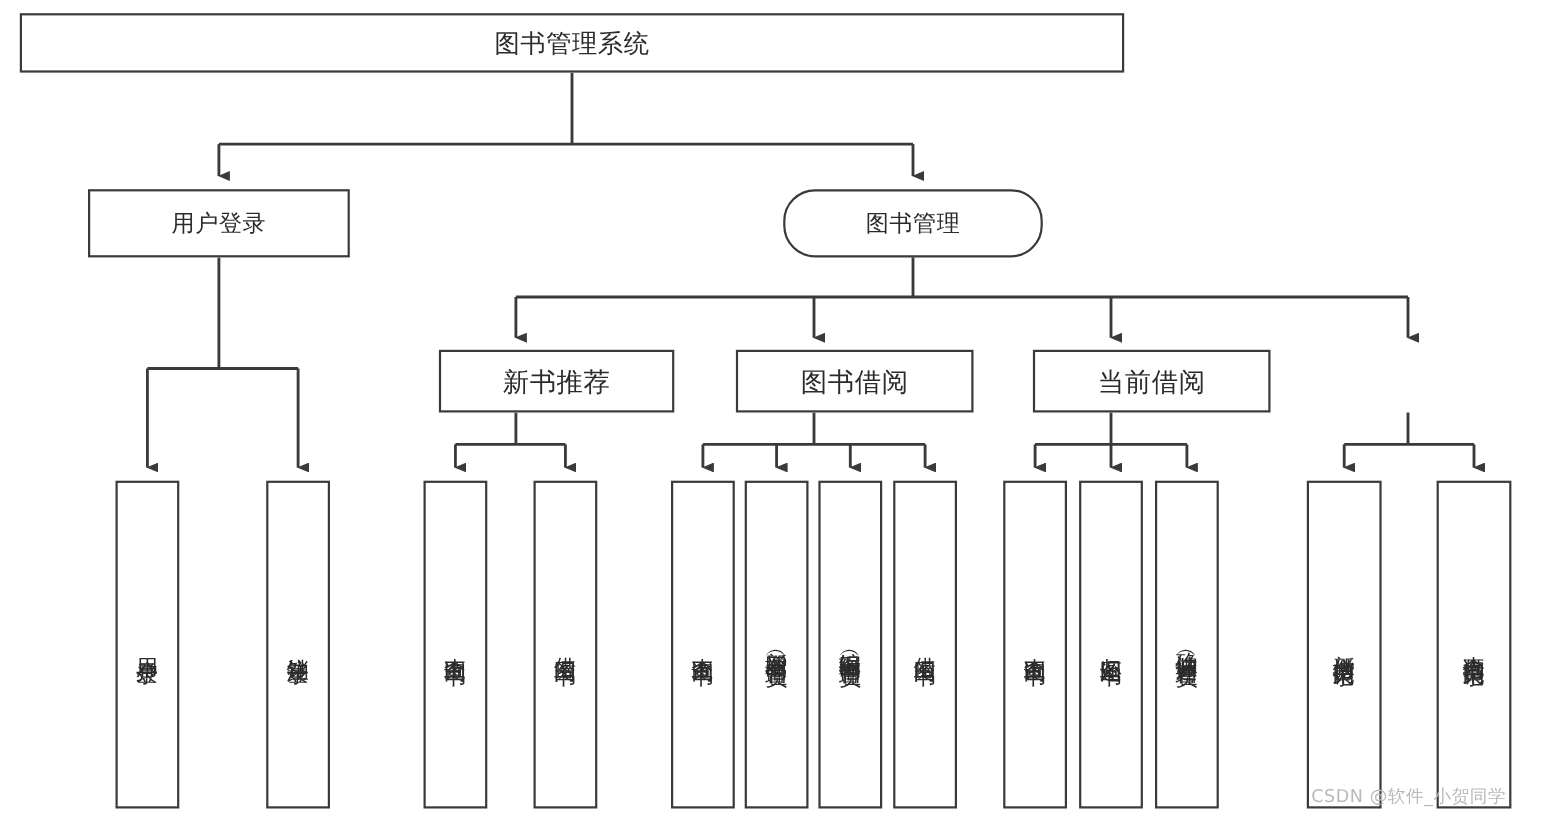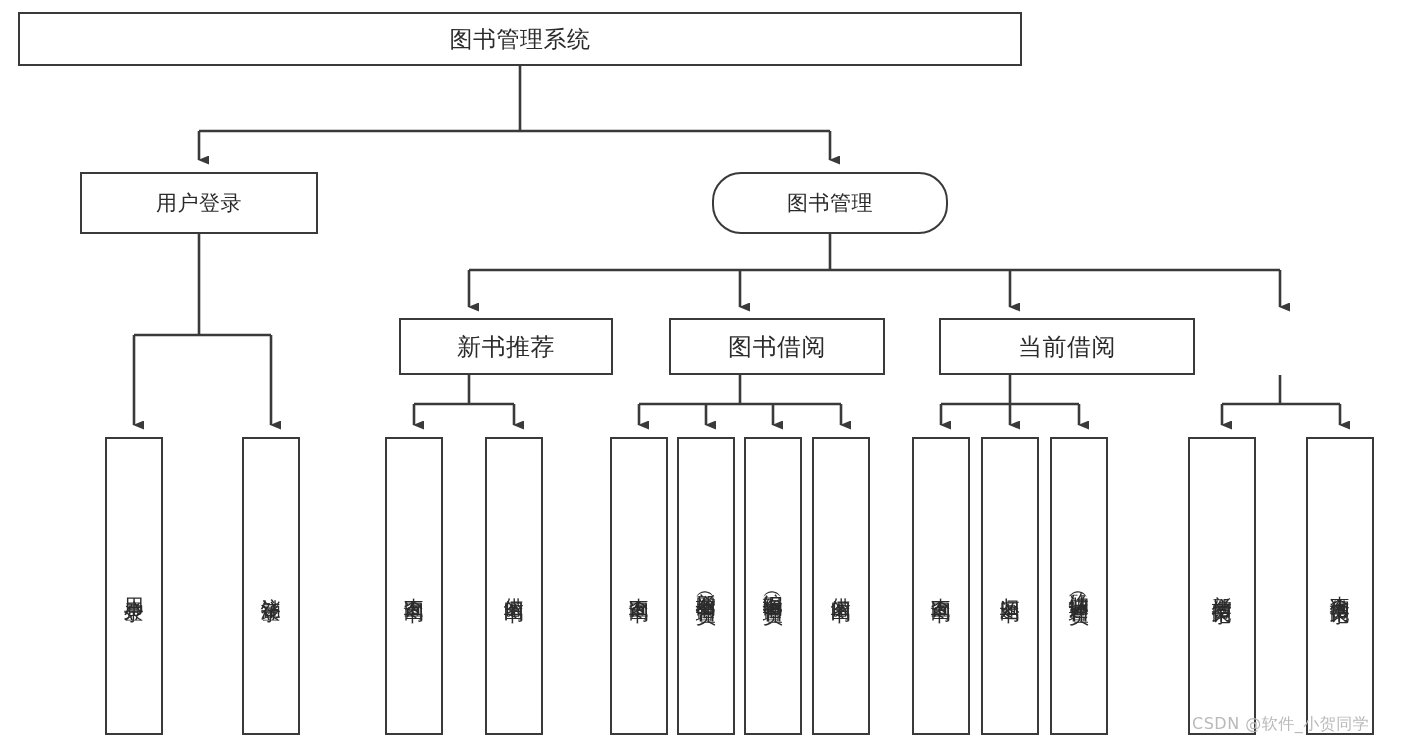--- a/index.html
+++ b/index.html
@@ -139,21 +139,21 @@
   </div>
 
   <div class="node level2" style="left:362px; top:318px; width:214px; height:57px;">
     <span>新书推荐</span>
   </div>
 
   <div class="node level2" style="left:632px; top:318px; width:216px; height:57px;">
     <span>图书借阅</span>
   </div>
 
-  <div class="node level2" style="left:902px; top:318px; width:256px; height:57px;">
+  <div class="node level2" style="left:902px; top:318px; width:216px; height:57px;">
     <span>当前借阅</span>
   </div>
 
 
   <div class="node leaf" style="left:105px; top:437px; width:58px; height:298px;">
     <span>用户登录</span>
   </div>
 
   <div class="node leaf" style="left:242px; top:437px; width:58px; height:298px;">
     <span>注销登录</span>

